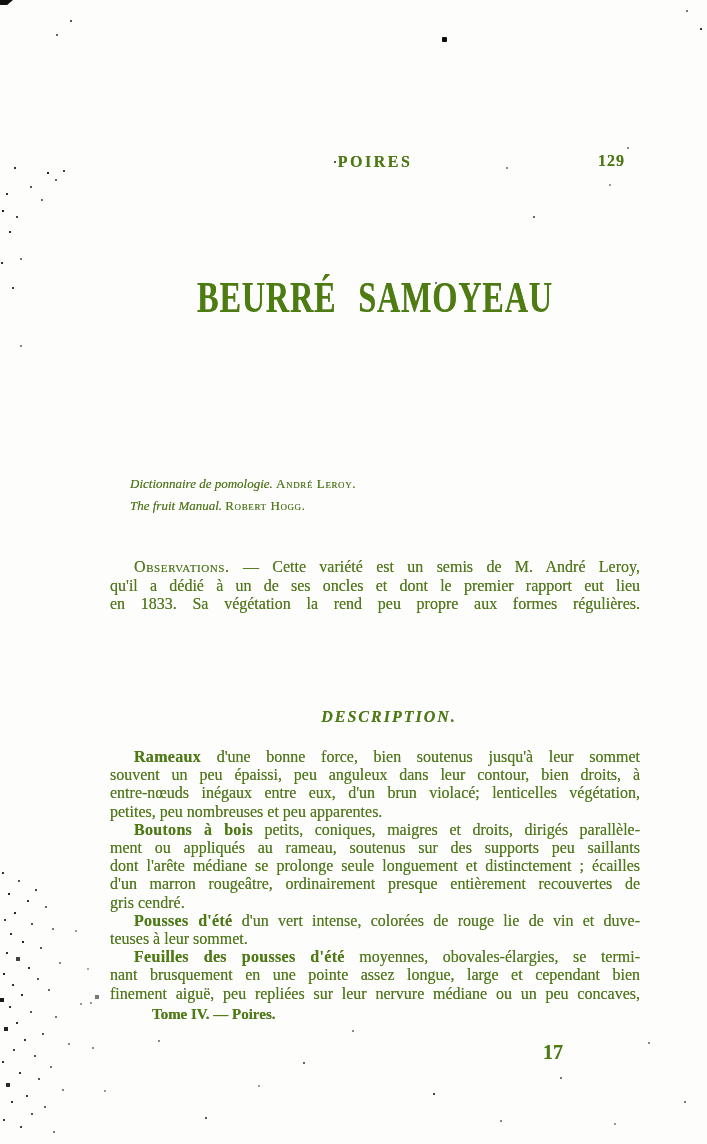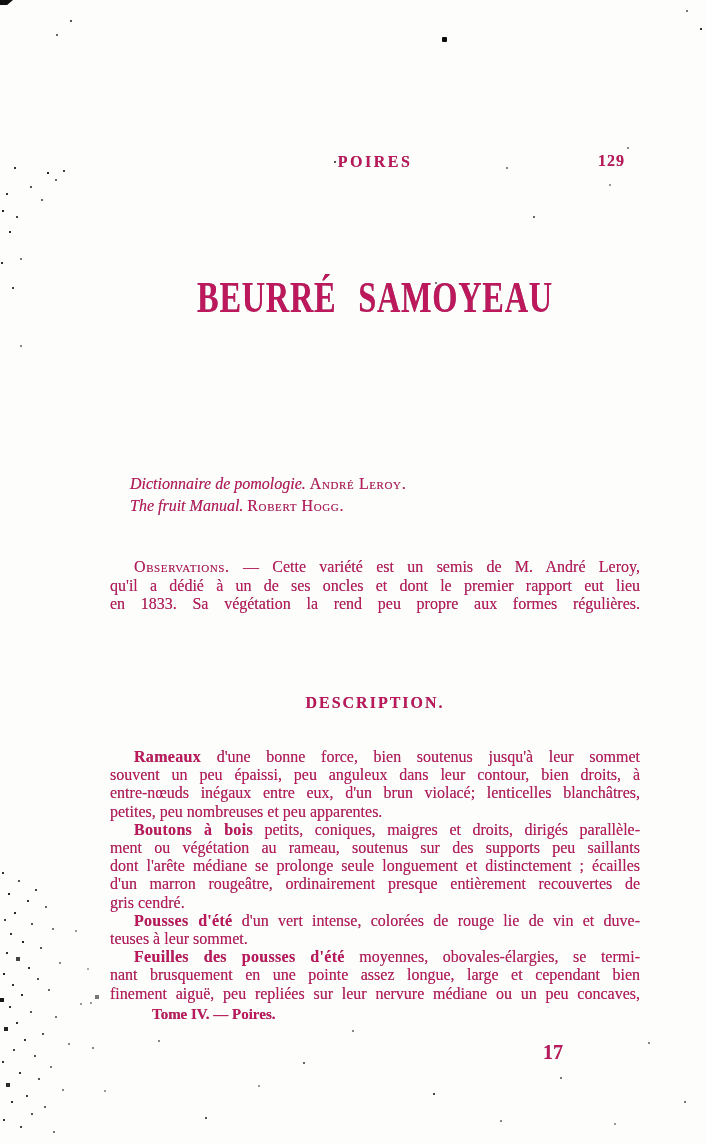--- a/index.html
+++ b/index.html
@@ -2,21 +2,21 @@
 <html><head>
 <meta charset="utf-8">
 <style>
   html, body { margin: 0; padding: 0; background: #ffffff; }
   .page {
     position: relative;
     width: 707px;
     height: 1144px;
     background: #fdfdfc;
     font-family: "Liberation Serif", "DejaVu Serif", serif;
-    color: #be185d;
+    color: #4d7c0f;
     overflow: hidden;
     text-shadow: 0 0 0.4px rgba(0,0,0,0.45);
   }
   
   .running-title {
     position: absolute; top: 153px; left: 110px; width: 530px;
     text-align: center; font-size: 16px; font-weight: bold; letter-spacing: 2.5px;
   }
   .header-page-number {
     position: absolute; top: 152px; left: 598px; width: 44px;
@@ -27,35 +27,35 @@
     position: absolute; top: 271px; left: 110px; width: 530px; margin: 0;
     text-align: center; font-size: 45px; font-weight: bold;
     letter-spacing: 1px; word-spacing: 18px; white-space: nowrap;
     transform: scaleX(0.72); transform-origin: 50% 50%;
   }
   .variety-number {
     position: absolute; top: 386px; left: 110px; width: 498px;
     text-align: center; font-size: 17px; font-weight: bold; letter-spacing: 0.5px;
   }
   
-  .references { position: absolute; top: 473px; left: 130px; font-size: 16px; line-height: 22px; }
+  .references { position: absolute; top: 473px; left: 130px; font-size: 13px; line-height: 22px; }
   .ref-title { font-style: italic; }
   .sc { font-variant: small-caps; letter-spacing: 0.6px; }
   
   .observations {
     position: absolute; top: 558px; left: 110px; width: 530px;
     font-size: 16px; line-height: 18.5px;
   }
   .jline { text-align: justify; text-align-last: justify; }
   .jline.last { text-align-last: left; }
   .indent { text-indent: 24px; }
   
   .description-heading {
-    position: absolute; top: 694px; left: 110px; width: 530px; margin: 0;
-    text-align: center; font-size: 16px; font-weight: 600; letter-spacing: 2px;
+    position: absolute; top: 694px; left: 110px; width: 530px; margin: 14px;
+    text-align: center; font-size: 16px; font-weight: 600; letter-spacing: 2px; font-style: italic;
   }
   
   .bodytext {
     position: absolute; top: 748px; left: 110px; width: 530px;
     font-size: 16px; line-height: 18.2px;
   }
   .bodytext section { margin: 0; }
   .lead { font-weight: bold; letter-spacing: 0.3px; }
   
   .footer-volume { position: absolute; top: 1006px; left: 152px; font-size: 15px; font-weight: 600; text-align: right; }
@@ -114,26 +114,26 @@
     <div class="jline">qu'il a dédié à un de ses oncles et dont le premier rapport eut lieu</div>
     <div class="jline">en 1833. Sa végétation la rend peu propre aux formes régulières.</div>
   </div>
 
   <h2 class="description-heading">DESCRIPTION.</h2>
 
   <div class="bodytext">
     <section>
       <div class="jline indent"><b class="lead">Rameaux</b><span> d'une bonne force, bien soutenus jusqu'à leur sommet</span></div>
       <div class="jline">souvent un peu épaissi, peu anguleux dans leur contour, bien droits, à</div>
-      <div class="jline">entre-nœuds inégaux entre eux, d'un brun violacé; lenticelles blanchâtres,</div>
+      <div class="jline">entre-nœuds inégaux entre eux, d'un brun violacé; lenticelles végétation,</div>
       <div class="jline last">petites, peu nombreuses et peu apparentes.</div>
     </section>
     <section>
       <div class="jline indent"><b class="lead">Boutons à bois</b><span> petits, coniques, maigres et droits, dirigés parallèle-</span></div>
-      <div class="jline">ment ou végétation au rameau, soutenus sur des supports peu saillants</div>
+      <div class="jline">ment ou appliqués au rameau, soutenus sur des supports peu saillants</div>
       <div class="jline">dont l'arête médiane se prolonge seule longuement et distinctement ; écailles</div>
       <div class="jline">d'un marron rougeâtre, ordinairement presque entièrement recouvertes de</div>
       <div class="jline last">gris cendré.</div>
     </section>
     <section>
       <div class="jline indent"><b class="lead">Pousses d'été</b><span> d'un vert intense, colorées de rouge lie de vin et duve-</span></div>
       <div class="jline last">teuses à leur sommet.</div>
     </section>
     <section>
       <div class="jline indent"><b class="lead">Feuilles des pousses d'été</b><span> moyennes, obovales-élargies, se termi-</span></div>

